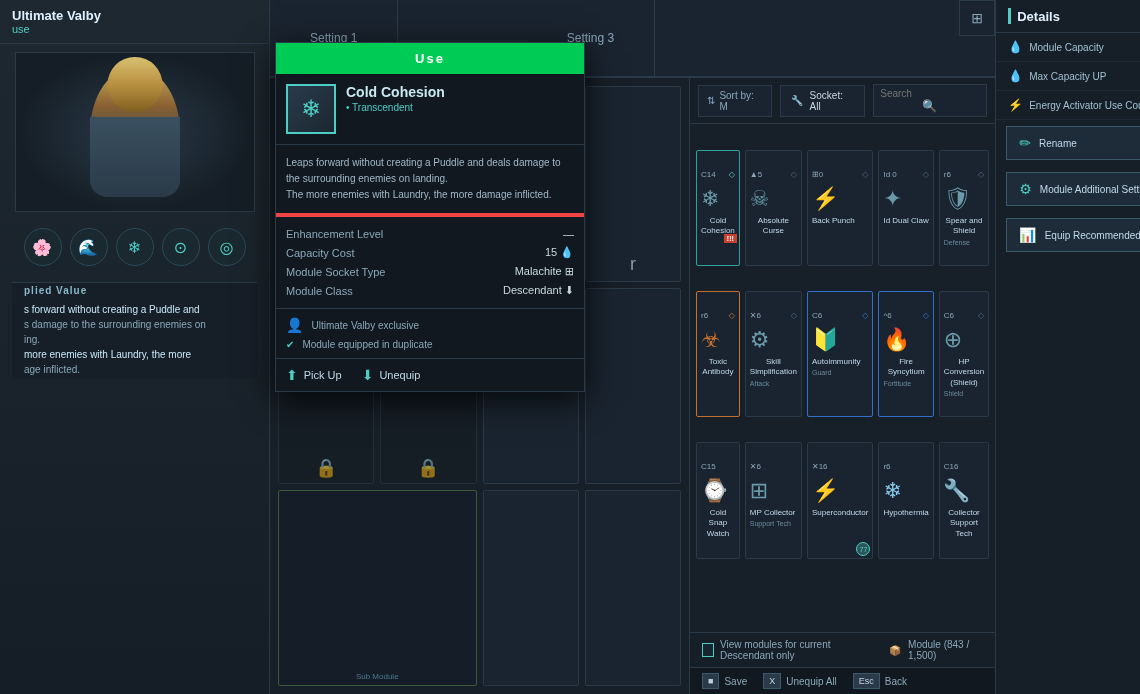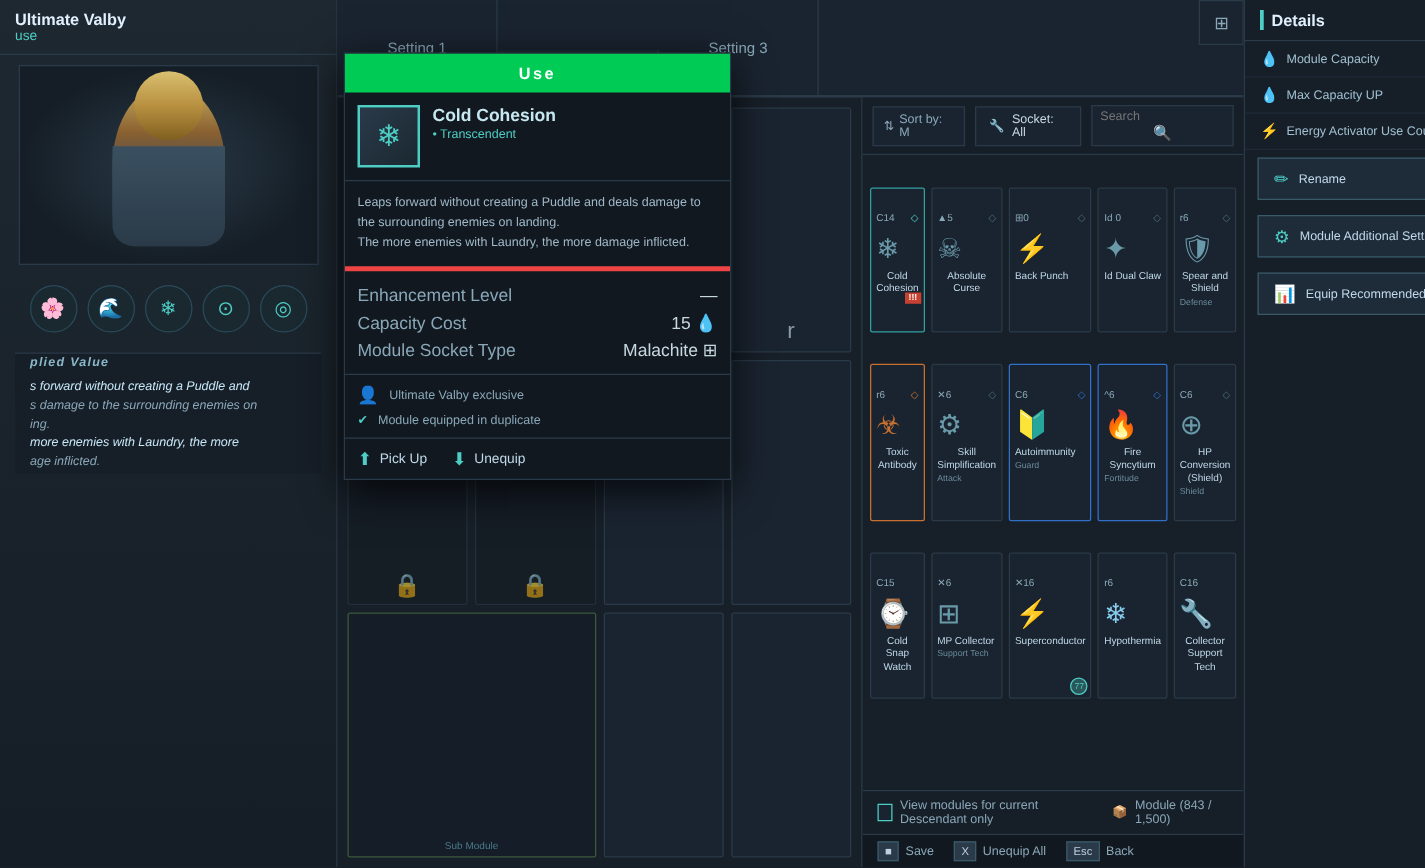--- a/index.html
+++ b/index.html
@@ -128,21 +128,20 @@
 
     .equipped-module-area {
       padding: 8px 12px;
       flex: 1;
     }
 
     .applied-value-section {
       padding: 2px 12px;
       background: #161e28;
       border-top: 1px solid #2a3a48;
-      font-style: italic;
     }
 
     .applied-value-title {
       font-size: 10px;
       color: #8ab8c8;
       font-weight: bold;
       margin-bottom: 6px;
       letter-spacing: 1px;
     }
 
@@ -557,23 +556,24 @@
     }
 
     .popup-stats {
       padding: 8px 10px;
       border-bottom: 1px solid #2a3a48;
     }
 
     .popup-stat-row {
       display: flex;
       justify-content: space-between;
-      font-size: 14px;
+      font-size: 11px;
       color: #8aa8b8;
       padding: 3px 0;
+      align-items: center;
     }
 
     .popup-stat-row .stat-value {
       color: #c8d8e0;
     }
 
     .popup-stat-row .stat-icon {
       color: #4ecdc4;
     }
 
@@ -1012,20 +1012,24 @@
         <span class="stat-value">—</span>
       </div>
       <div class="popup-stat-row">
         <span>Capacity Cost</span>
         <span class="stat-value">15 <span class="stat-icon">💧</span></span>
       </div>
       <div class="popup-stat-row">
         <span>Module Socket Type</span>
         <span class="stat-value">Malachite ⊞</span>
       </div>
+      <div class="popup-stat-row">
+        <span>Module Class</span>
+        <span class="stat-value">Descendant ⬇</span>
+      </div>
     </div>
     <div class="popup-exclusivity">
       <div class="exclusivity-row">
         <span class="exclusivity-icon">👤</span>
         <span>Ultimate Valby exclusive</span>
       </div>
       <div class="exclusivity-row">
         <span class="duplicate-icon">✔</span>
         <span>Module equipped in duplicate</span>
       </div>

